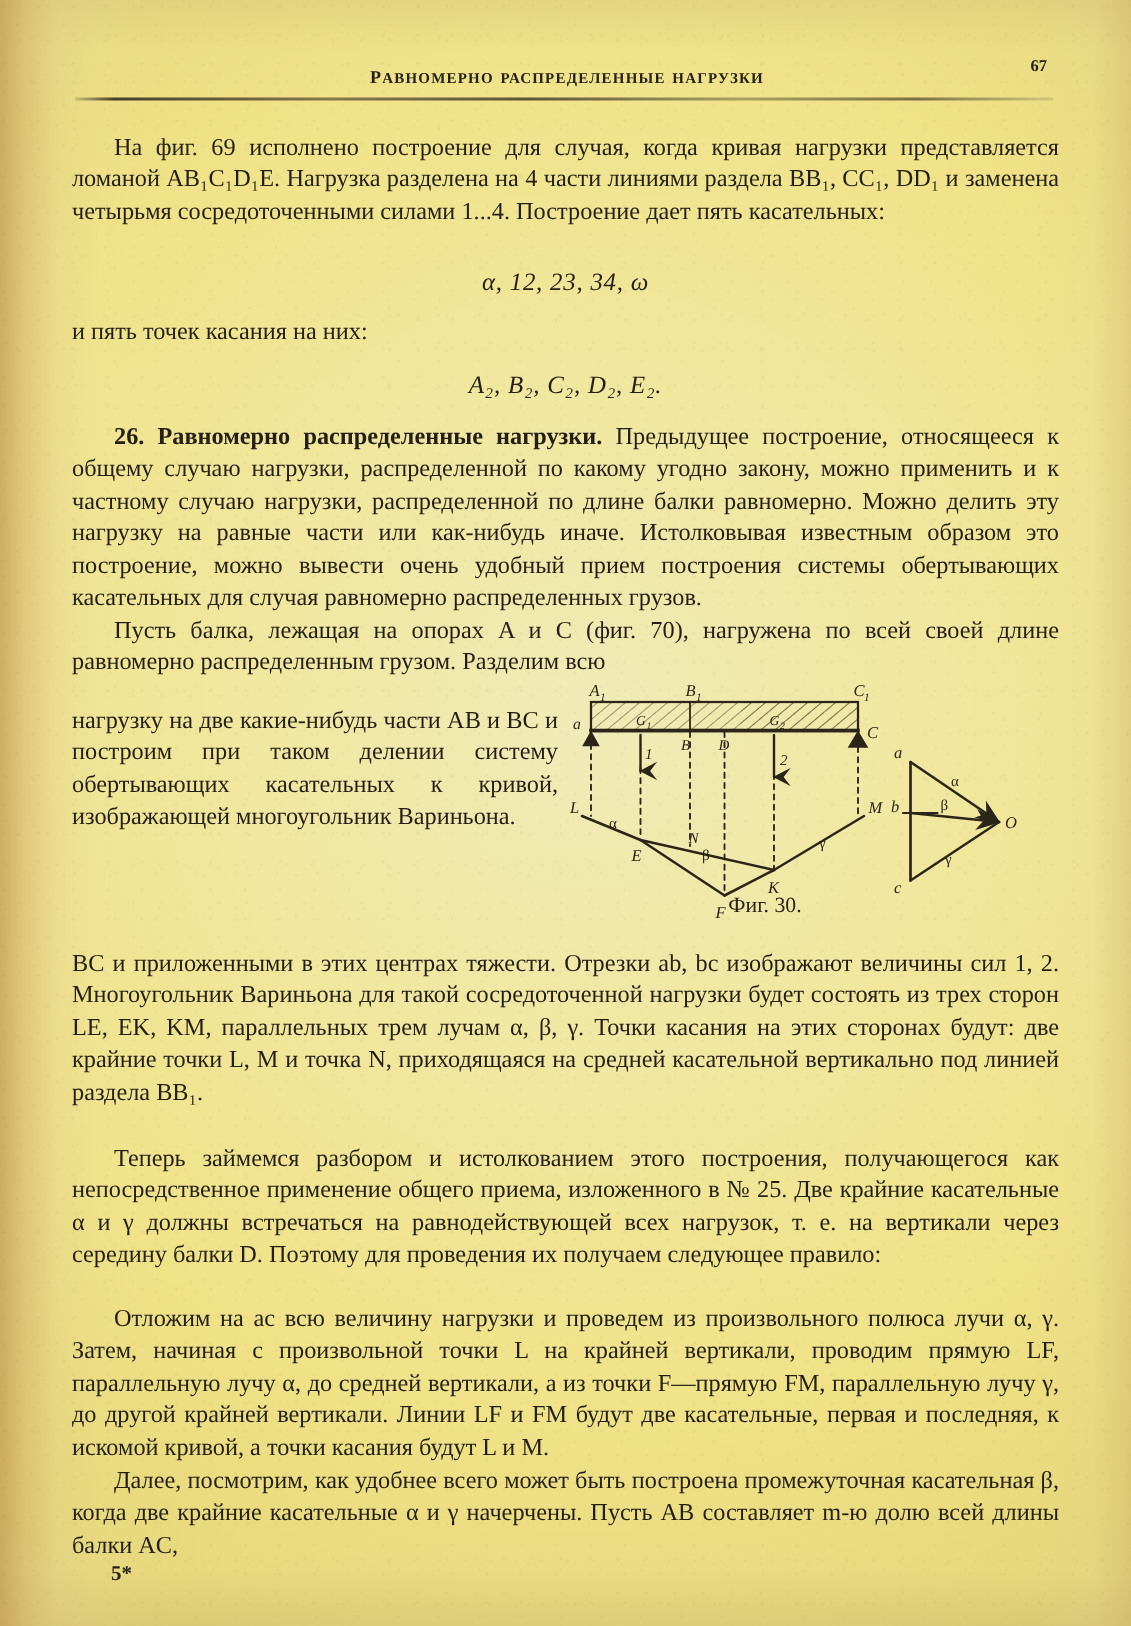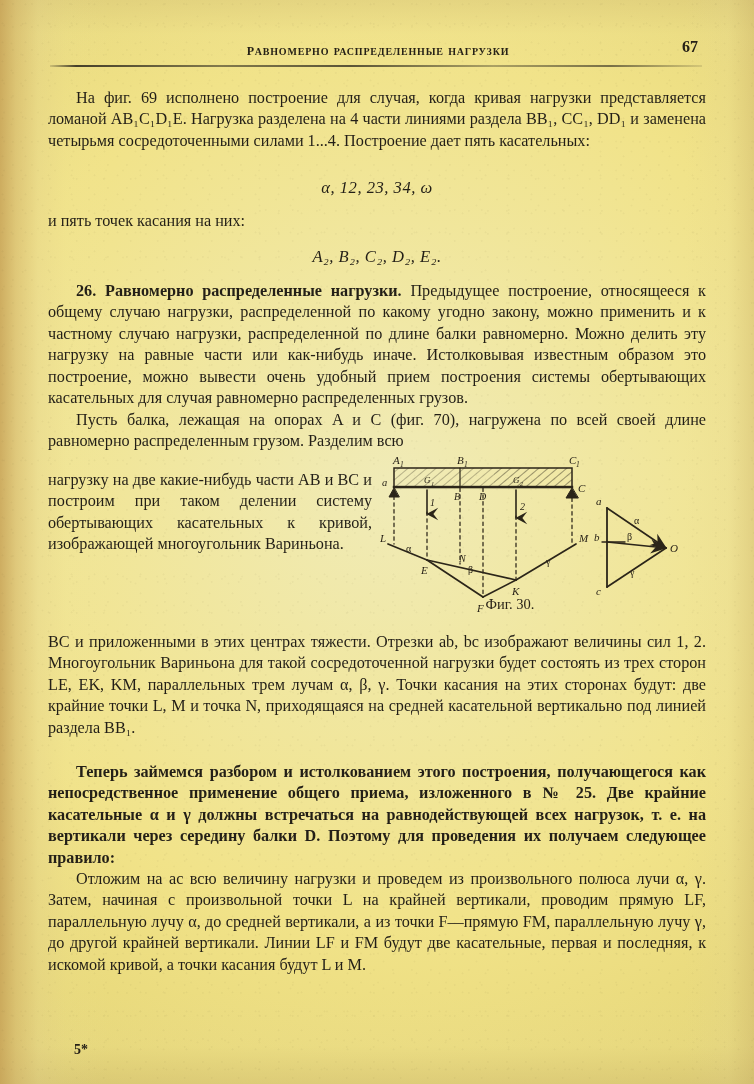--- a/index.html
+++ b/index.html
@@ -66,21 +66,21 @@
     font-variant: small-caps;
     text-transform: lowercase;
     font-weight: 600;
     color: #262117;
     white-space: nowrap;
   }
   .runhead-title::first-letter { font-size: 17px; }
   .page-number {
     position: absolute;
     right: -10px; top: -2px;
-    font-size: 16px;
+    font-size: 11px;
     font-weight: 600;
     color: #262117;
   }
   .rule {
     position: absolute;
     left: 50px; top: 65px; width: 652px; height: 2px;
     background: linear-gradient(90deg,
         rgba(40,36,26,.15) 0%, rgba(40,36,26,.85) 4%, rgba(40,36,26,.55) 26%,
         rgba(40,36,26,.75) 46%, rgba(40,36,26,.35) 68%, rgba(40,36,26,.6) 86%,
         rgba(40,36,26,.12) 100%);
@@ -265,18 +265,19 @@
           <text x="254" y="72" font-size="10" font-style="normal">α</text>
           <text x="247" y="88" font-size="10" font-style="normal">β</text>
           <text x="250" y="124" font-size="10" font-style="normal">γ</text>
         </g>
       </svg>
     </div>
 
     <div class="figcaption">Фиг. 30.</div>
 
     <div class="textblock" style="top:632px;">BC и приложенными в этих центрах тяжести. Отрезки ab, bc изображают величины сил 1, 2. Многоугольник Вариньона для такой сосредоточенной нагрузки будет состоять из трех сторон LE, EK, KM, параллельных трем лучам α, β, γ. Точки касания на этих сторонах будут: две крайние точки L, M и точка N, приходящаяся на средней касательной вертикально под линией раздела BB₁.</div>
-    <div class="textblock indent" style="top:762px;font-weight:bold;">Теперь займемся разбором и истолкованием этого построения, получающегося как непосредственное применение общего приема, изложенного в № 25. Две крайние касательные α и γ должны встречаться на равнодействующей всех нагрузок, т. е. на вертикали через середину балки D. Поэтому для проведения их получаем следующее правило:</div>
+    <div class="textblock indent" style="top:762px;">Теперь займемся разбором и истолкованием этого построения, получающегося как непосредственное применение общего приема, изложенного в № 25. Две крайние касательные α и γ должны встречаться на равнодействующей всех нагрузок, т. е. на вертикали через середину балки D. Поэтому для проведения их получаем следующее правило:</div>
     <div class="textblock indent" style="top:869px;">Отложим на ac всю величину нагрузки и проведем из произвольного полюса лучи α, γ. Затем, начиная с произвольной точки L на крайней вертикали, проводим прямую LF, параллельную лучу α, до средней вертикали, а из точки F—прямую FM, параллельную лучу γ, до другой крайней вертикали. Линии LF и FM будут две касательные, первая и последняя, к искомой кривой, а точки касания будут L и M.</div>
+    <div class="textblock indent" style="top:977px;">Далее, посмотрим, как удобнее всего может быть построена промежуточная касательная β, когда две крайние касательные α и γ начерчены. Пусть AB составляет m-ю долю всей длины балки AC,</div>
 
     <div class="folio">5*</div>
   </div>
 </div>
 
 </body></html>

